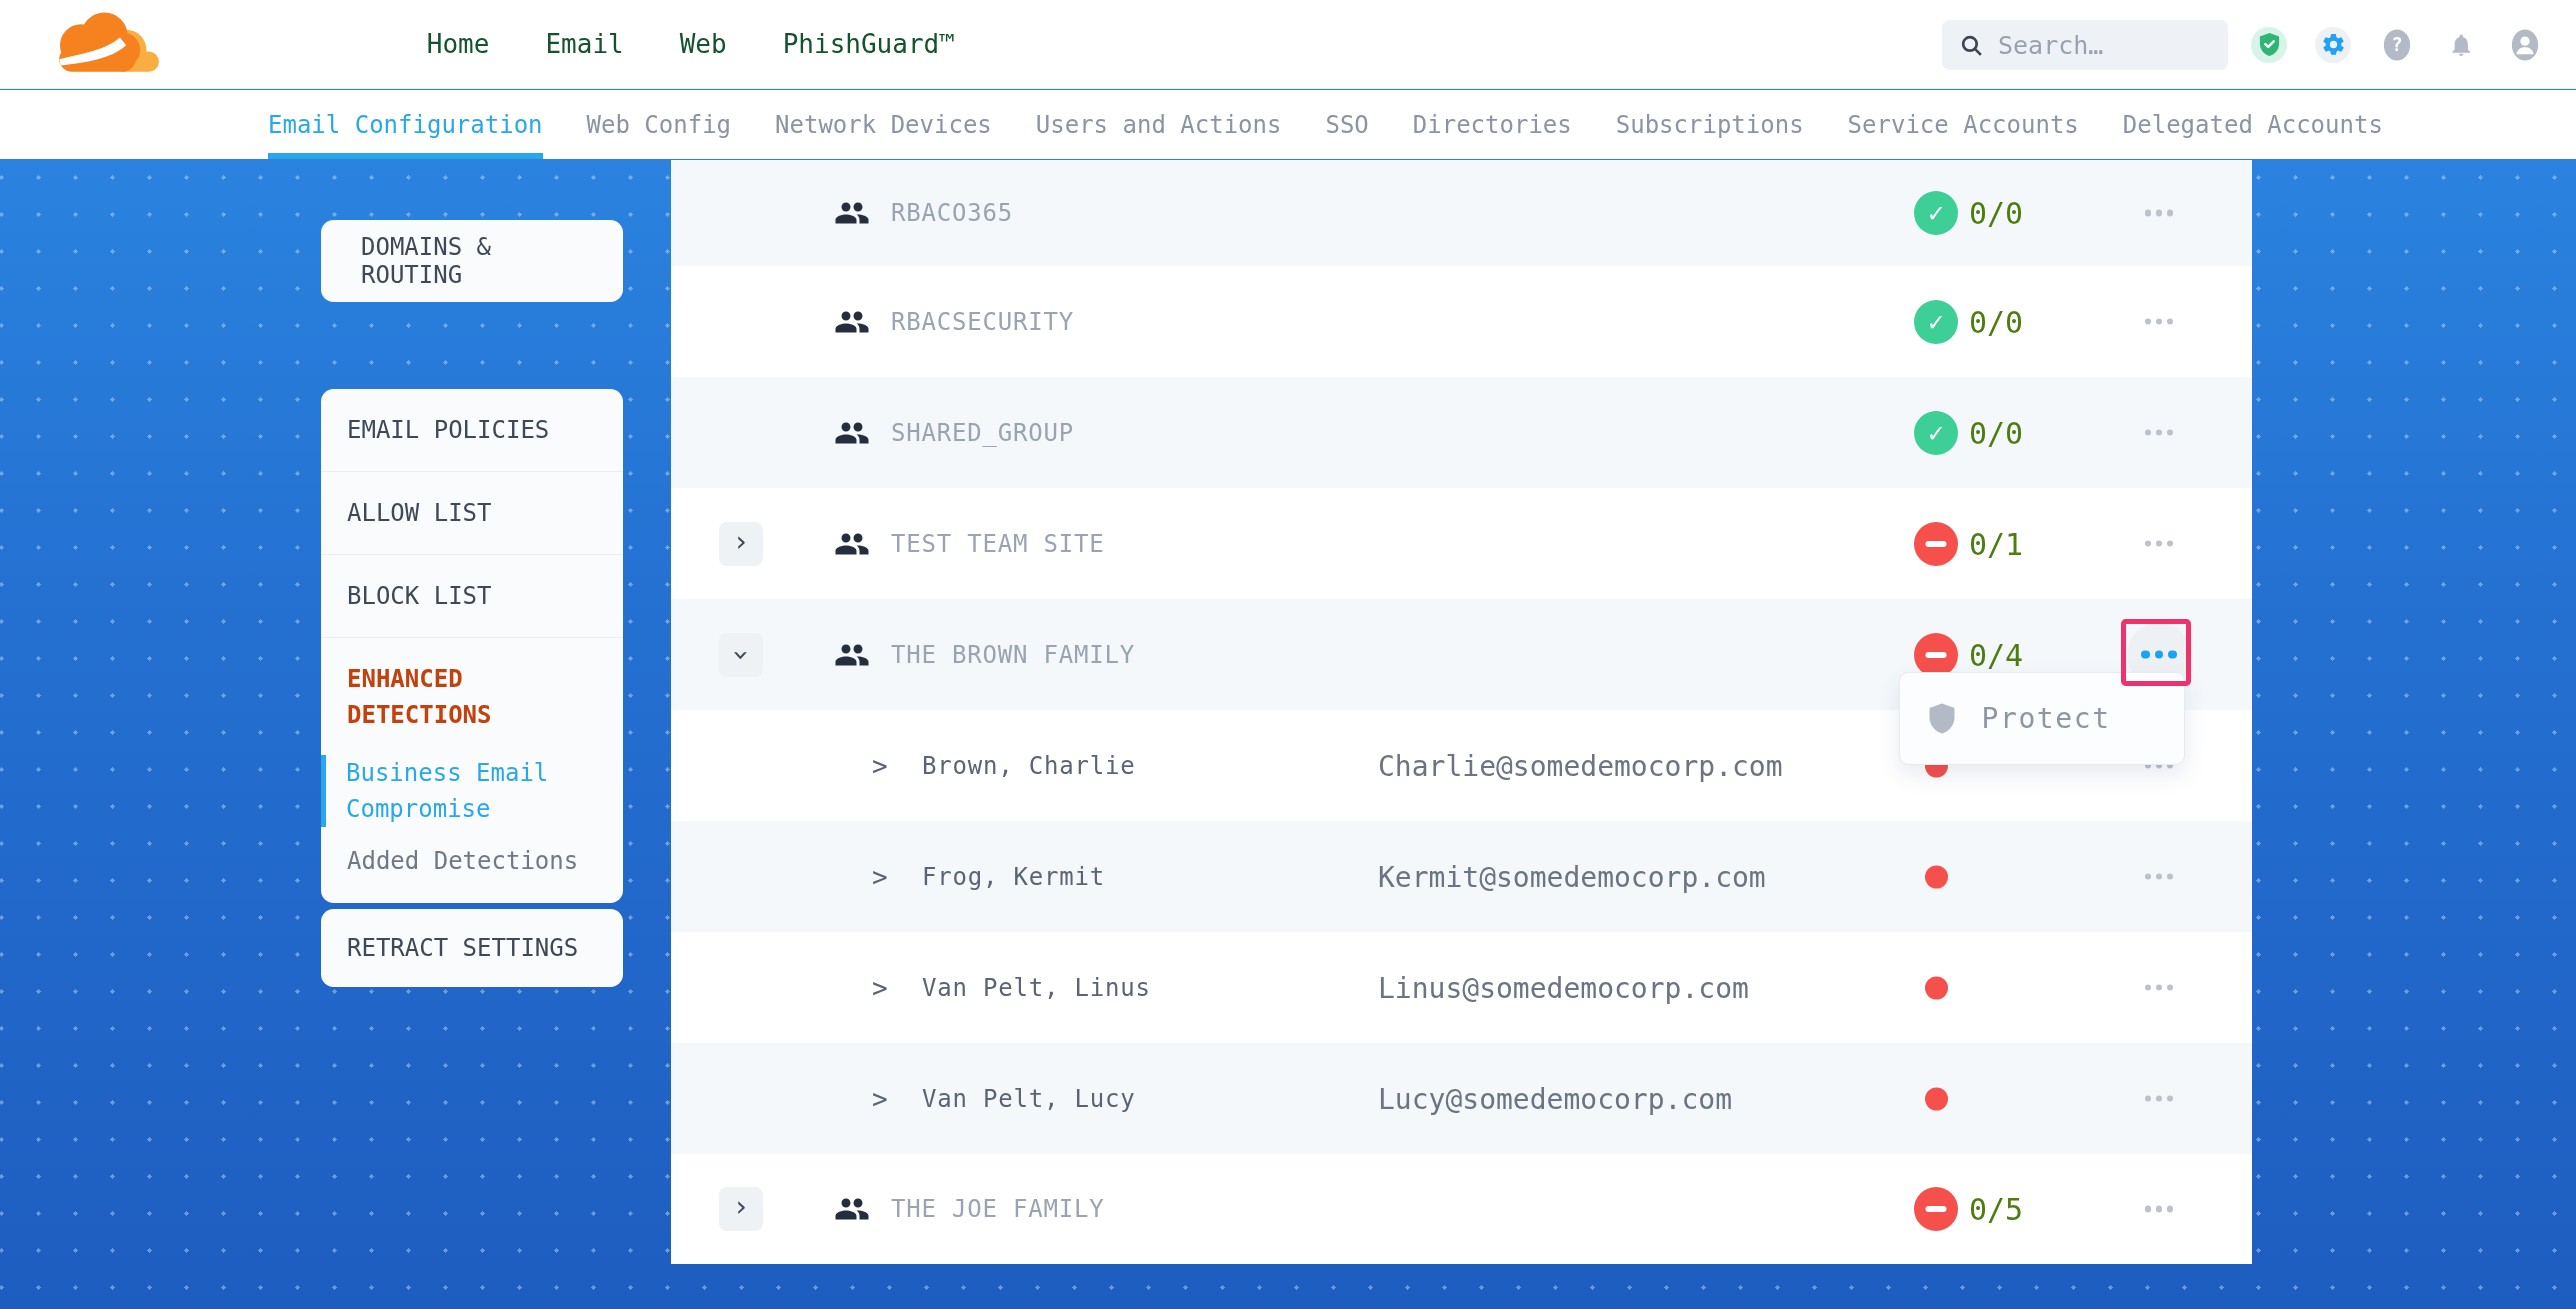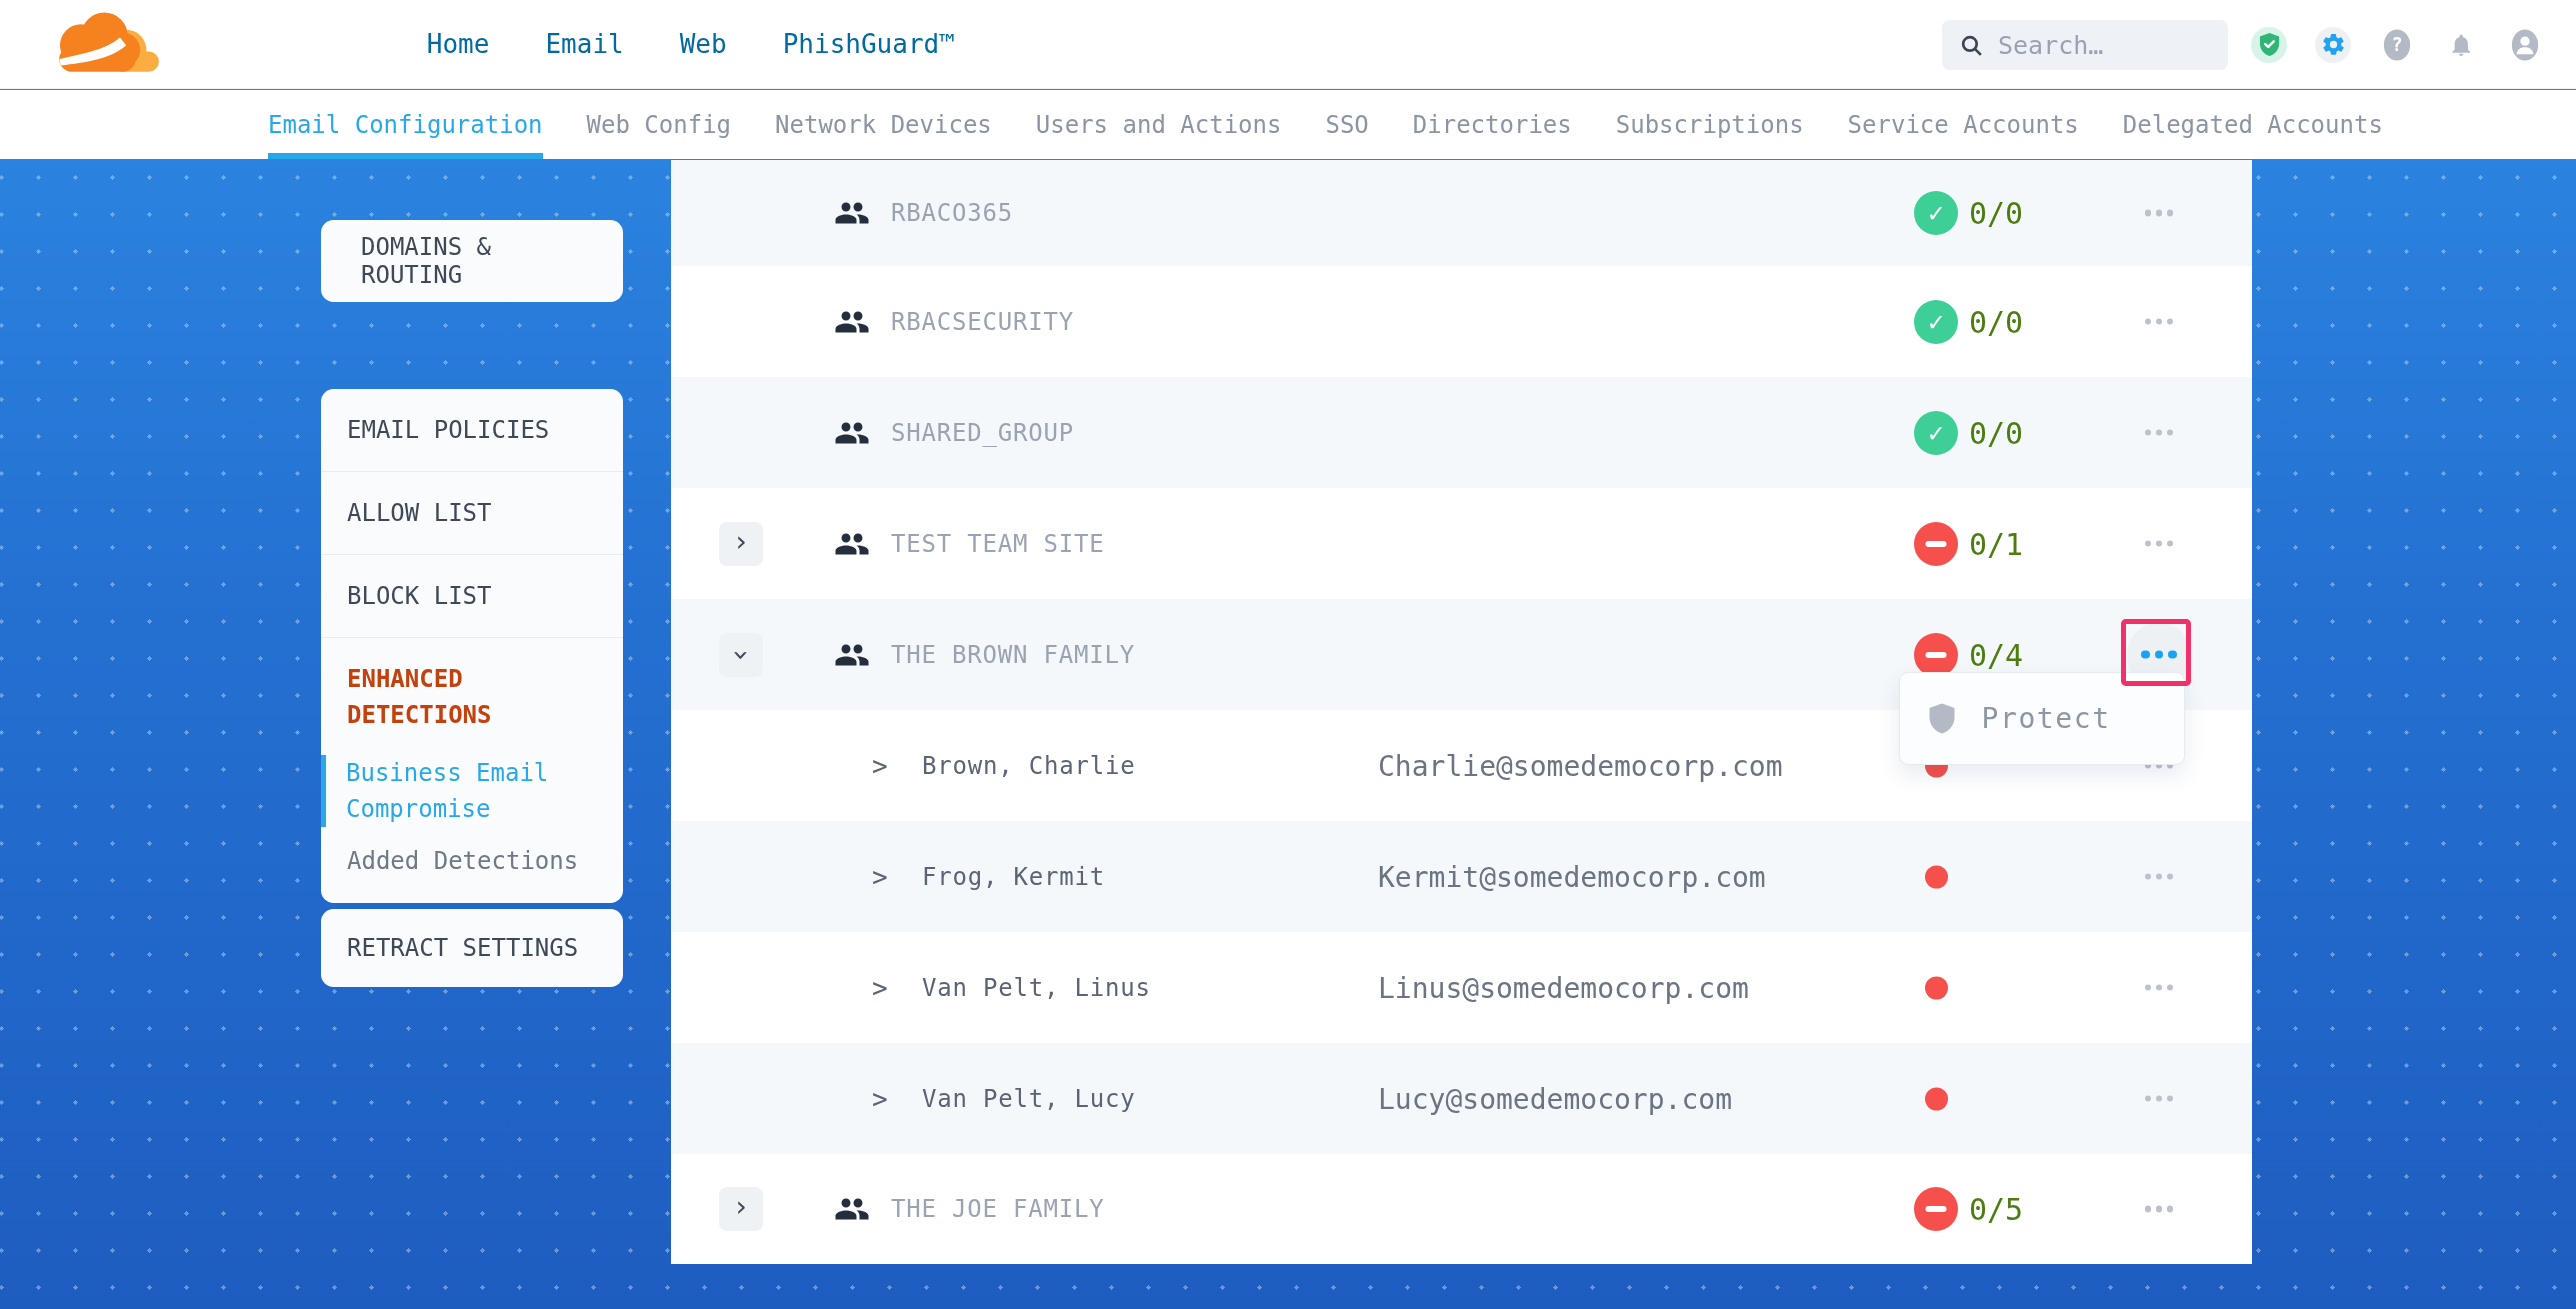--- a/index.html
+++ b/index.html
@@ -19,21 +19,21 @@
     position:absolute; left:0; top:0; width:2576px; height:89px;
     background:#ffffff; border-bottom:0.8px solid #edf0f4;
     display:flex; align-items:center; z-index:5;
   }
   .logo-wrap { display:flex; align-items:flex-end; margin-left:45px; width:374px; }
   .logo-cloud { width:125px; height:67px; flex:0 0 auto; }
   .logo-text { margin-left:9.3px; font-family:"Liberation Sans", sans-serif; }
   .logo-name { font-size:34px; font-weight:bold; letter-spacing:3.1px; color:#3f4346; line-height:1; }
   .logo-sub  { font-size:23px; font-weight:bold; letter-spacing:2.3px; color:#3f4346; margin-top:6.2px; }
   .top-nav { display:flex; gap:56px; margin-left:7.8px; }
-  .top-nav-item { font-size:26px; color:#0369a1; cursor:pointer; }
+  .top-nav-item { font-size:26px; color:#14532d; cursor:pointer; }
   .search-box {
     position:absolute; left:1942px; top:20px; width:286px; height:50px;
     background:#eef1f5; border-radius:7.8px; display:flex; align-items:center; padding:0 17px;
   }
   .search-box svg { width:25px; height:25px; flex:0 0 auto; }
   .search-input {
     border:none; outline:none; background:transparent; margin-left:14px; width:202px;
     font-family:"DejaVu Sans Mono", monospace; font-size:25px; color:#4b5563;
   }
   .search-input::placeholder { color:#9aa2b1; }

